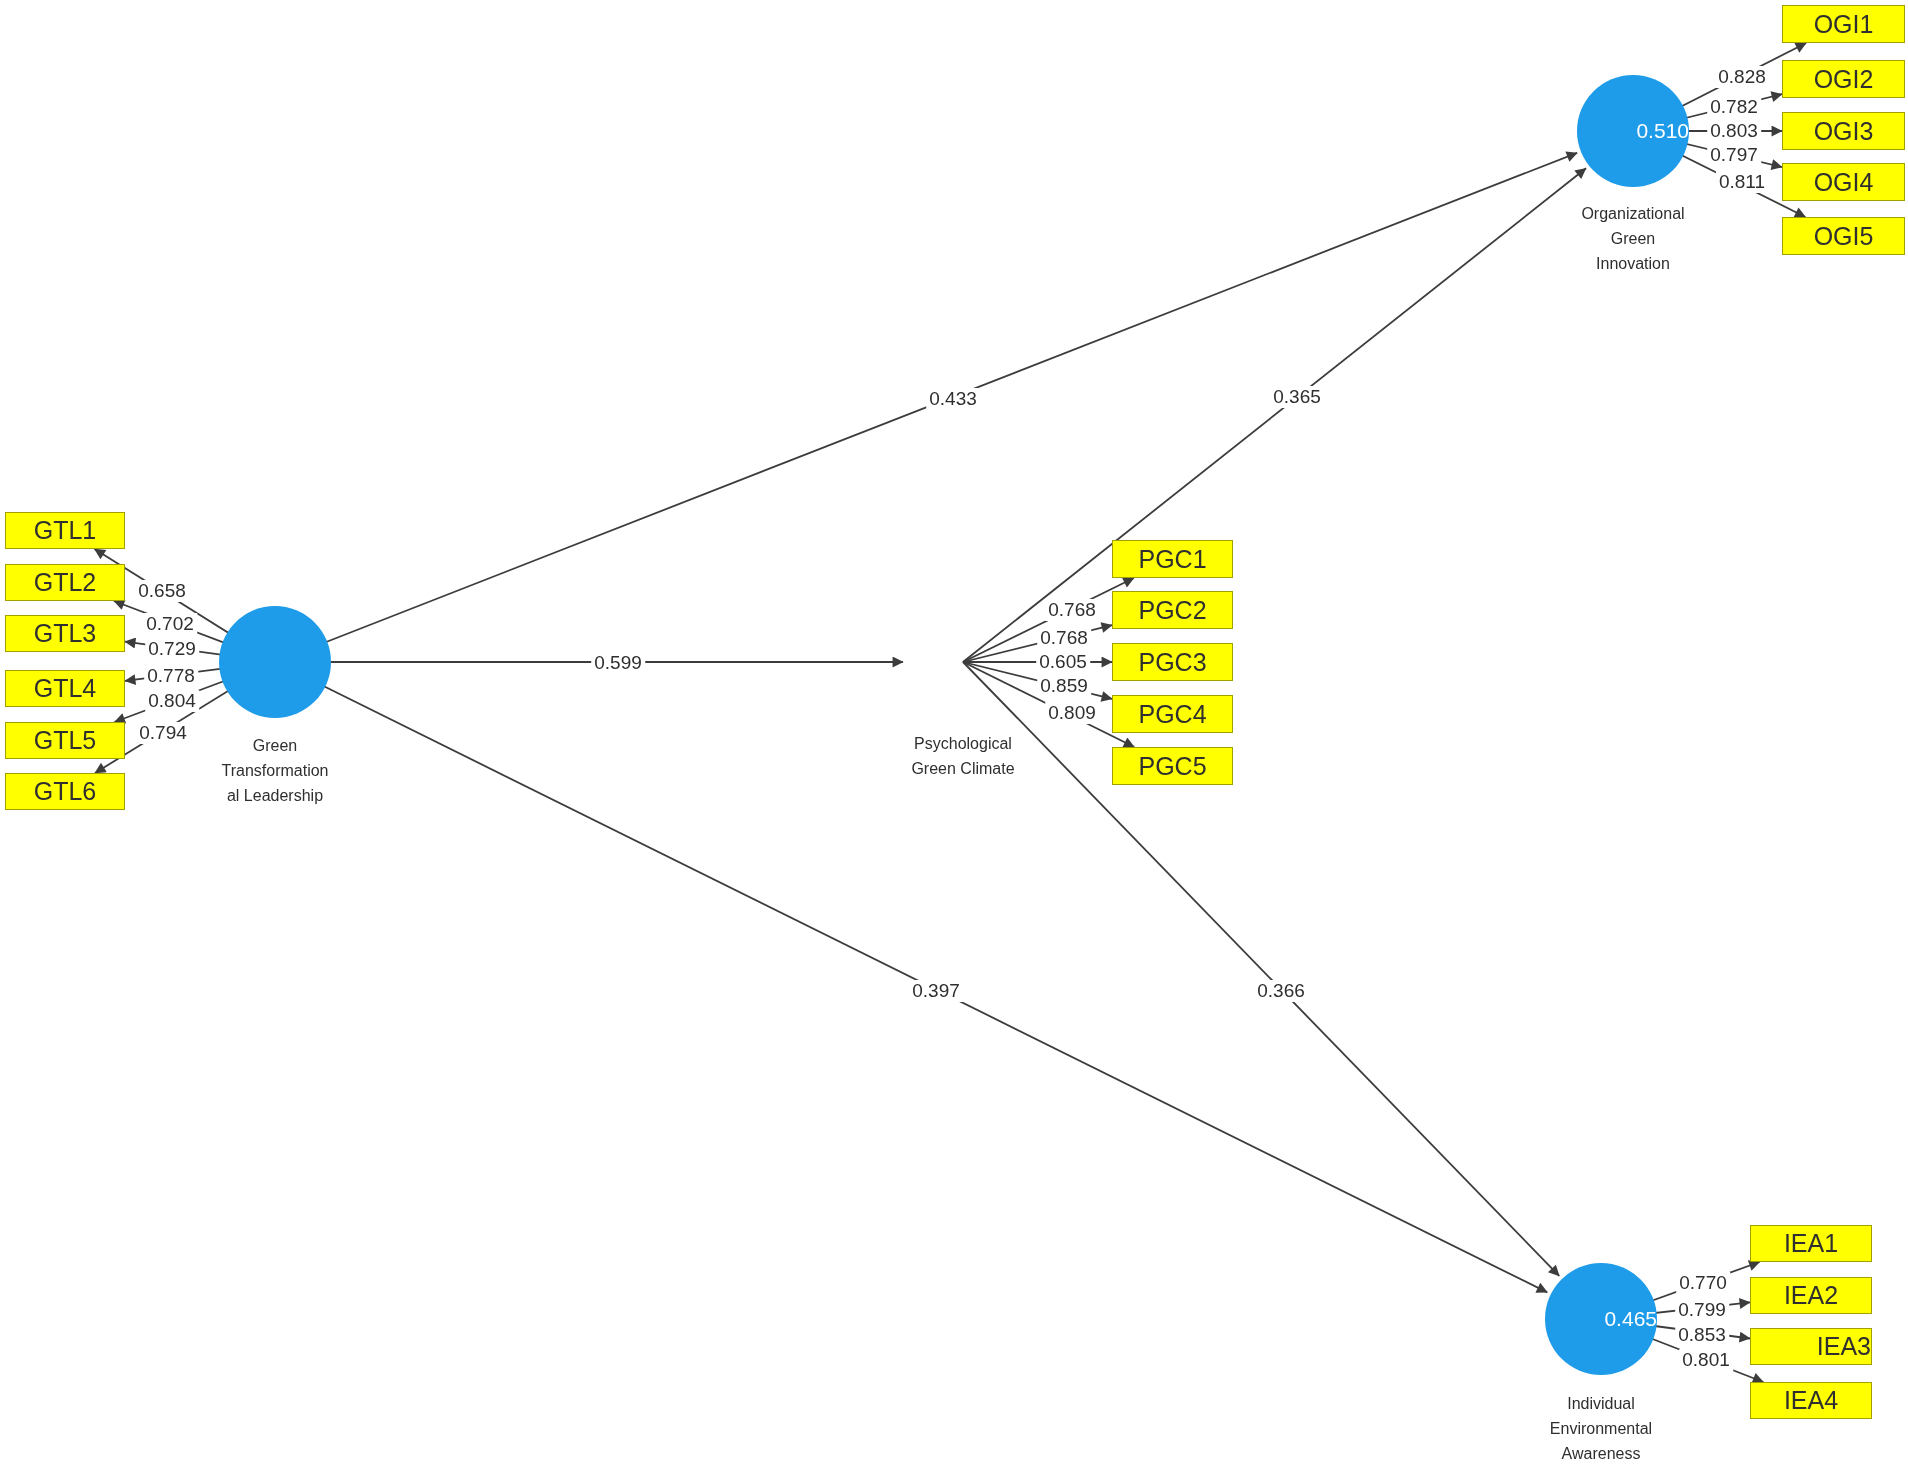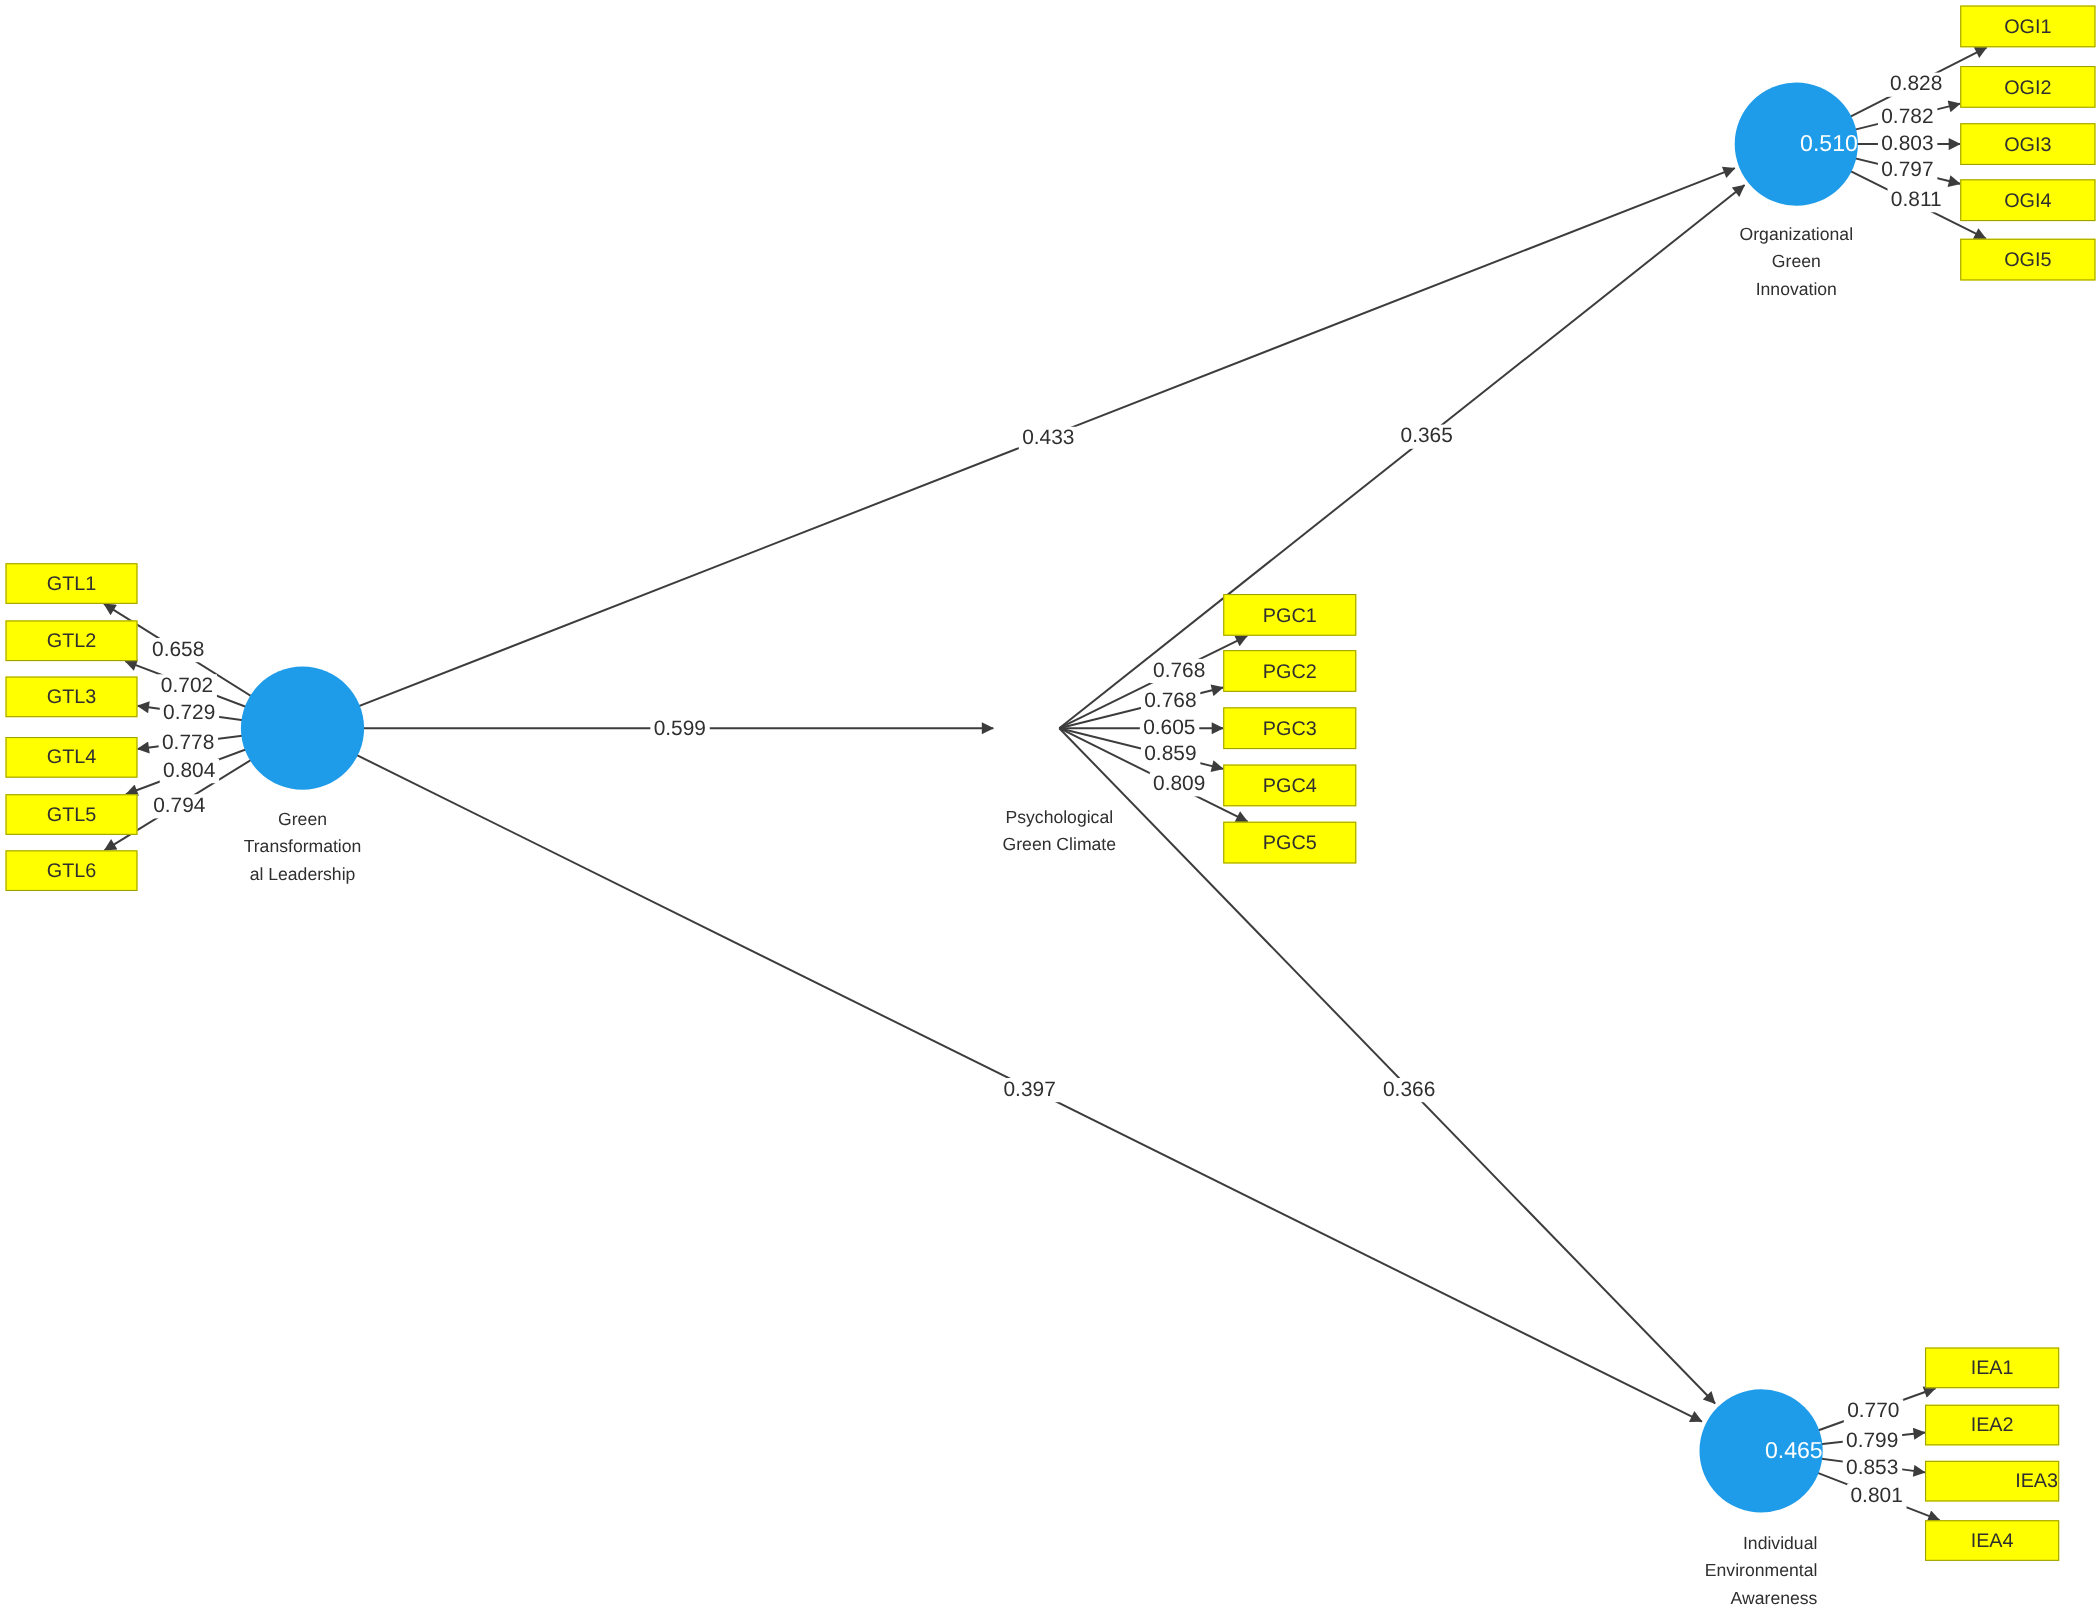--- a/index.html
+++ b/index.html
@@ -11,21 +11,21 @@
   }
   .connector-layer{position:absolute;left:0;top:0;}
   .connector-layer line{stroke:#3c3c3c;stroke-width:1.8;}
   #arrowhead path{fill:#3c3c3c;}
   .indicator{
     position:absolute;
     background:#ffff00;
     border:1.5px solid #a0a000;
     box-sizing:border-box;
     display:flex;align-items:center;justify-content:center;
-    font-size:18px;color:#2f2f2f;
+    font-size:25px;color:#2f2f2f;
   }
   .construct{
     position:absolute;
     border-radius:50%;
     background:#1e9be9;
     display:flex;align-items:center;justify-content:flex-end;
     color:#ffffff;font-size:21px;
   }
   .construct-name{
     position:absolute;
@@ -180,18 +180,18 @@
       <span>IEA3</span>
     </div>
     <div class="loading" style="left: 1702px; top: 1335px;">0.853</div>
     <div class="indicator" style="left: 1750px; top: 1382px; width: 122px; height: 37px;">
       <span>IEA4</span>
     </div>
     <div class="loading" style="left: 1706px; top: 1360px;">0.801</div>
     <div class="construct" style="left: 1545px; top: 1263px; width: 112px; height: 112px;">
       <span>0.465</span>
     </div>
-    <div class="construct-name" style="left: 1601px; top: 1391px; text-align: right;">
+    <div class="construct-name" style="left: 1601px; top: 1391px;">
       <div>Individual</div>
       <div>Environmental</div>
       <div>Awareness</div>
     </div>
   </div>
 
 </body></html>

